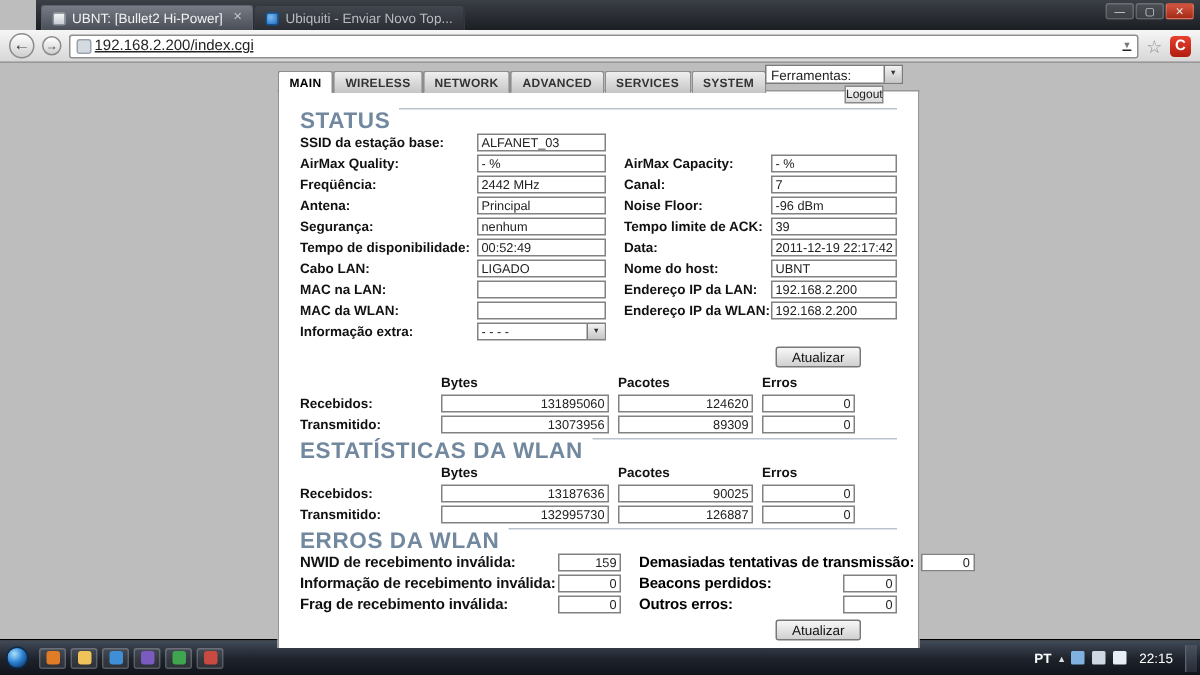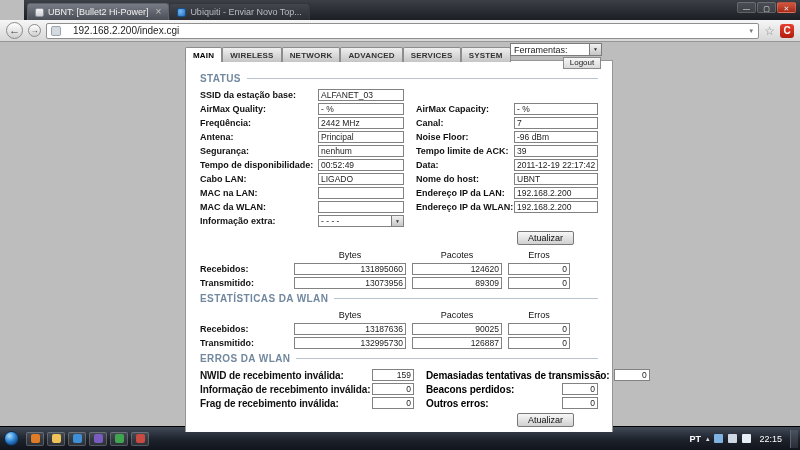--- a/index.html
+++ b/index.html
@@ -45,22 +45,22 @@
     display: flex; align-items: center; gap: 5px; padding: 0 6px;
   }
   .nav-btn {
     border-radius: 50%; background: linear-gradient(#ffffff, #cfcfcf);
     border: 1px solid #8b8b8b; color: #3a3f47; text-align: center; flex: 0 0 auto;
   }
   .nav-btn.back { width: 17px; height: 17px; font-size: 11px; line-height: 15px; }
   .nav-btn.fwd { width: 13px; height: 13px; font-size: 8px; line-height: 11px; }
   .urlbar {
     flex: 1; height: 16px; background: #fff; border: 1px solid #8f8f8f; border-radius: 2px;
-    display: flex; align-items: center; gap: 12px; padding: 0 4px;
-    font-size: 10px; color: #222;
+    display: flex; align-items: center; gap: 2px; padding: 0 4px;
+    font-size: 10px; color: #222; text-decoration: underline;
   }
   .url-favicon { width: 10px; height: 10px; background: #d4dae0; border: 1px solid #9aa4ae; border-radius: 2px; flex: 0 0 auto; }
   .url-text { white-space: nowrap; overflow: hidden; }
   .url-arrow { margin-left: auto; color: #777; font-size: 6px; }
   .star-icon { font-size: 12px; color: #8f8f8f; line-height: 14px; }
   .ext-icon {
     width: 14px; height: 14px; border-radius: 3px; background: linear-gradient(#e8402f, #b01d0e);
     color: #fff; font-weight: bold; font-size: 10px; line-height: 14px; text-align: center;
   }
 
@@ -80,34 +80,34 @@
     position: absolute; top: 1px; left: 510px; width: 92px; height: 13px;
     background: #fff; border: 1px solid #7b7b7b;
     display: flex; align-items: center; font-size: 9px; color: #222; padding-left: 3px; z-index: 3;
   }
   .sel-arrow {
     margin-left: auto; width: 12px; height: 100%;
     background: linear-gradient(#f2f2f2, #c6c6c6); border-left: 1px solid #7b7b7b;
     font-size: 5px; line-height: 11px; text-align: center; color: #333;
   }
   .logout-btn {
-    position: absolute; top: 15px; left: 563px; width: 38px; height: 12px; z-index: 4;
+    position: absolute; top: 15px; left: 563px; width: 26px; height: 12px; z-index: 4;
     border: 1px solid #8a8a8a; background: linear-gradient(#f6f6f6, #dadada);
     font-size: 8px; line-height: 10px; text-align: center; color: #222;
   }
 
   .panel {
     position: absolute; top: 18px; left: 185px; width: 428px; bottom: 0; z-index: 2;
     background: #fff; border: 1px solid #969696; border-bottom: none;
     padding: 8px 14px 0;
   }
 
   .sec {
-    display: flex; align-items: center; gap: 6px;
-    color: #71889f; font-weight: bold; font-size: 10px; letter-spacing: 0.4px;
+    display: flex; align-items: flex-start; gap: 6px;
+    color: #71889f; font-weight: bold; font-size: 15px; letter-spacing: 0.4px;
     height: 13px; margin: 3px 0 3px;
   }
   .sec::after { content: ""; flex: 1; border-top: 1px solid #b9c3cd; }
 
   .frow {
     display: grid; grid-template-columns: 118px 86px 1fr 84px;
     align-items: center; height: 14px; font-size: 9px;
   }
   .flabel { font-weight: bold; color: #111; white-space: nowrap; }
   .frow .rlabel { font-weight: bold; color: #111; padding-left: 12px; white-space: nowrap; }
@@ -127,21 +127,21 @@
   .btn {
     height: 14px; padding: 0 10px; font-size: 9px; color: #111;
     border: 1px solid #787878; border-radius: 2px;
     background: linear-gradient(#f7f7f7, #d0d0d0);
   }
 
   .stat-grid {
     display: grid; grid-template-columns: 88px 112px 90px 62px; gap: 6px;
     align-items: center; height: 13px; font-size: 9px; margin-bottom: 1px;
   }
-  .colhead { font-weight: normal; color: #111; text-align: center; }
+  .colhead { font-weight: bold; color: #111; }
 
   .err-grid {
     display: grid; grid-template-columns: 168px 42px 1fr 36px; gap: 4px;
     align-items: center; height: 14px; font-size: 8.5px;
   }
   .err-grid .flabel, .err-grid .rlabel { font-size: 10px; letter-spacing: -0.1px; }
   .err-grid .rlabel { padding-left: 8px; font-weight: bold; white-space: nowrap; }
 
   
   .taskbar {

